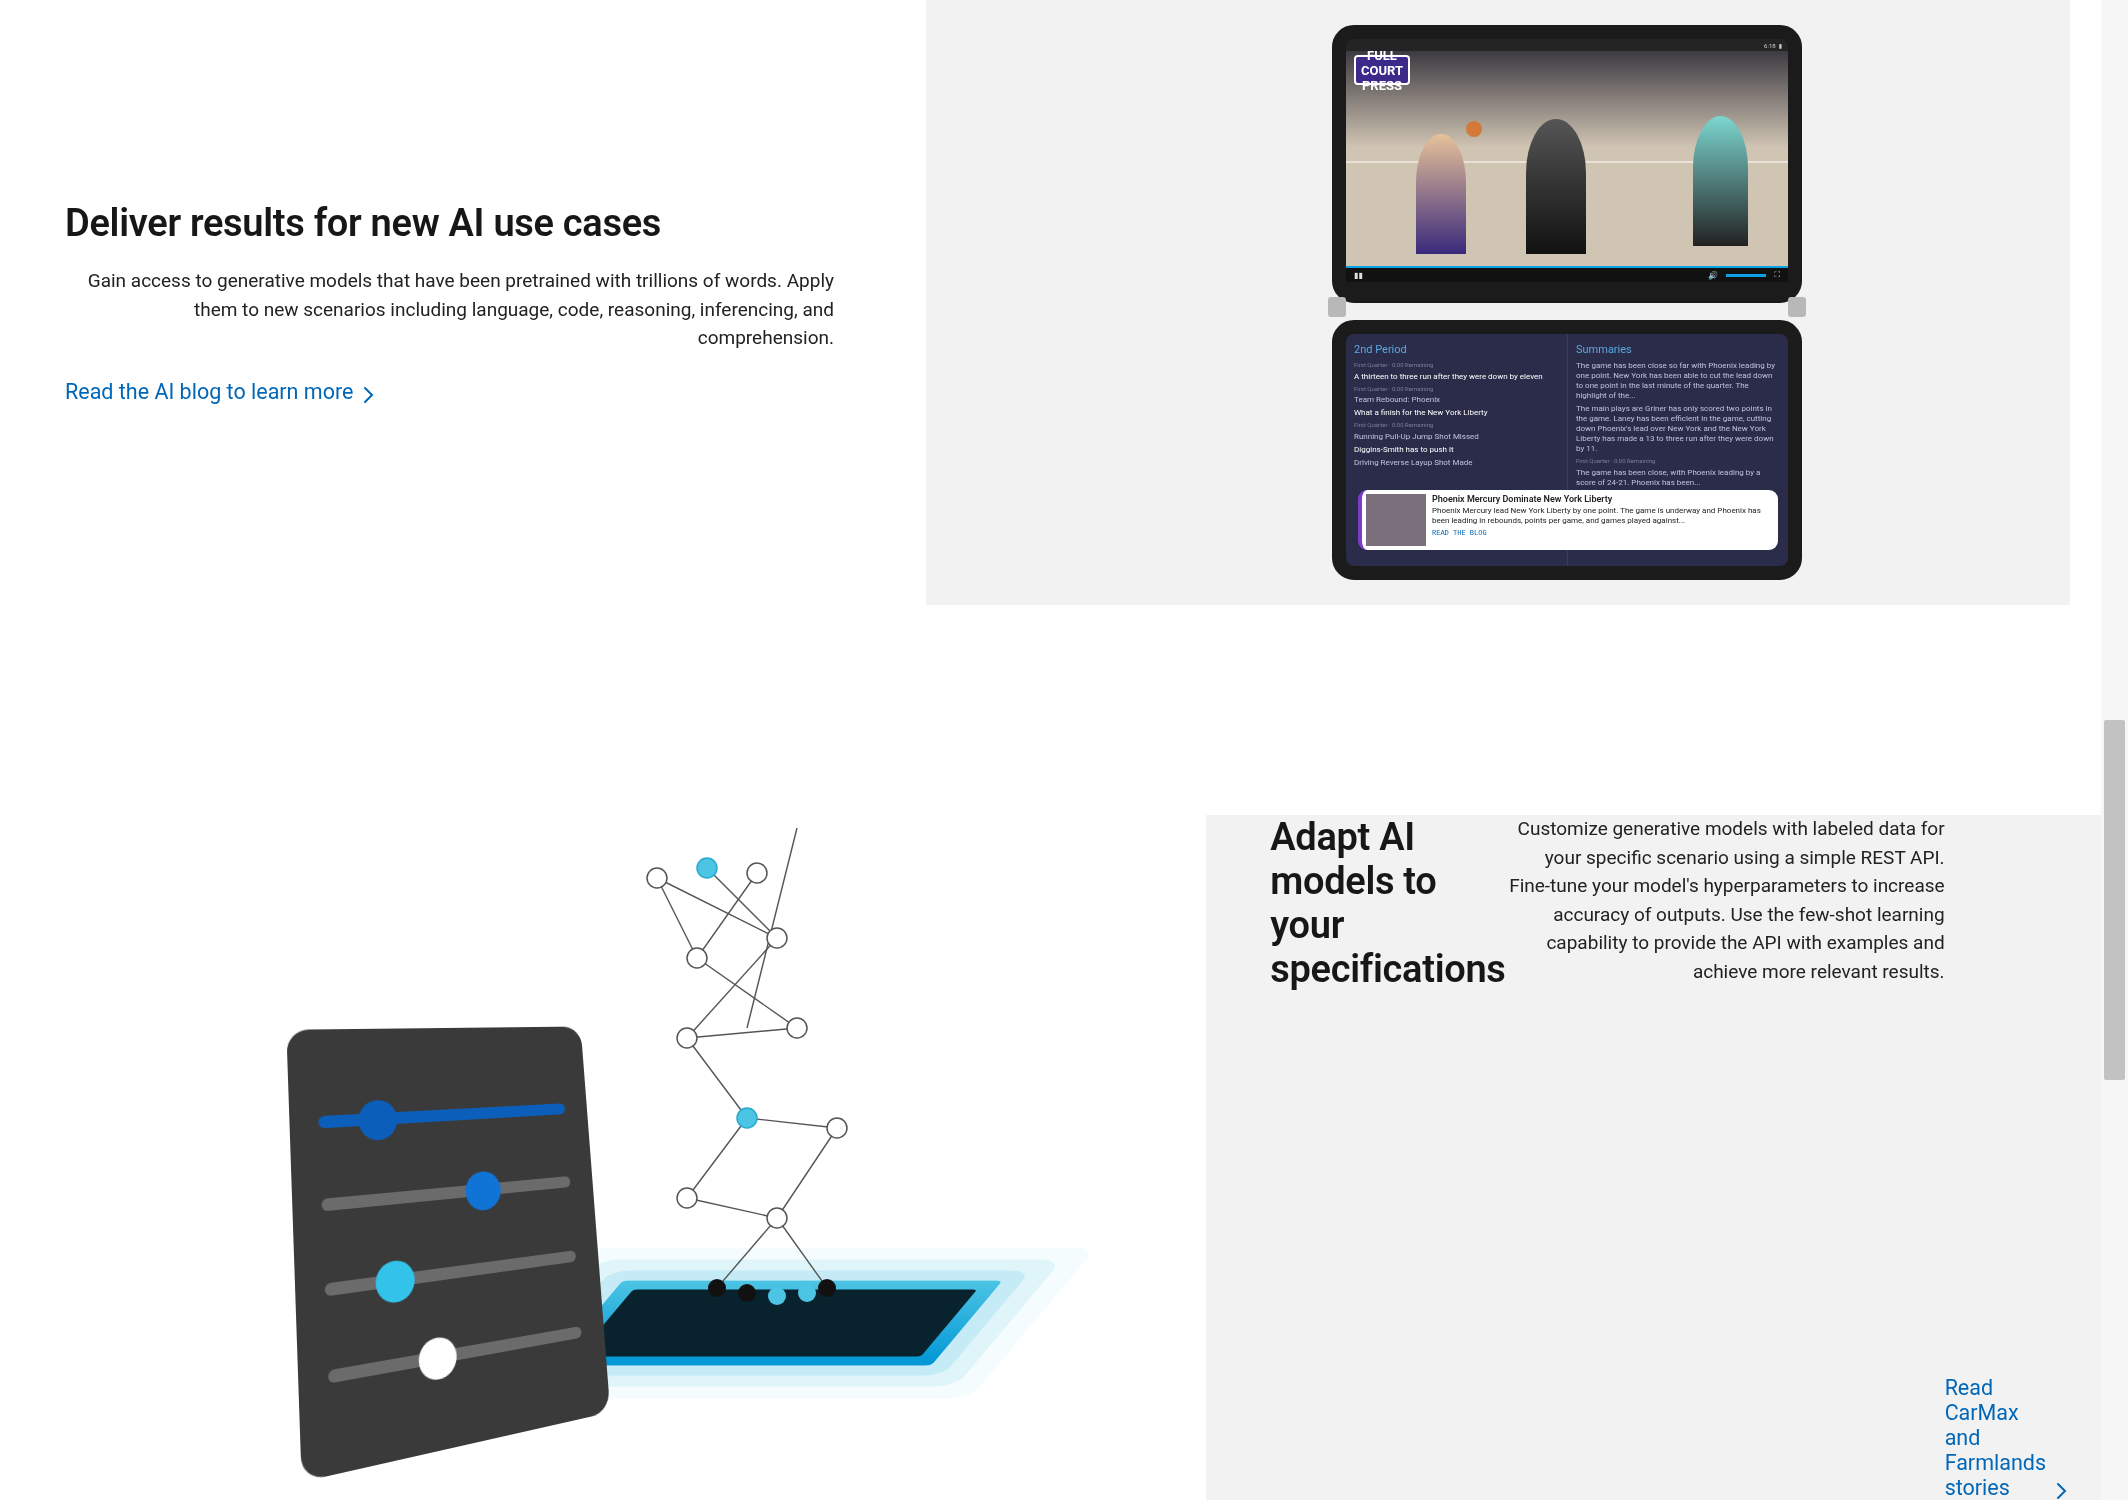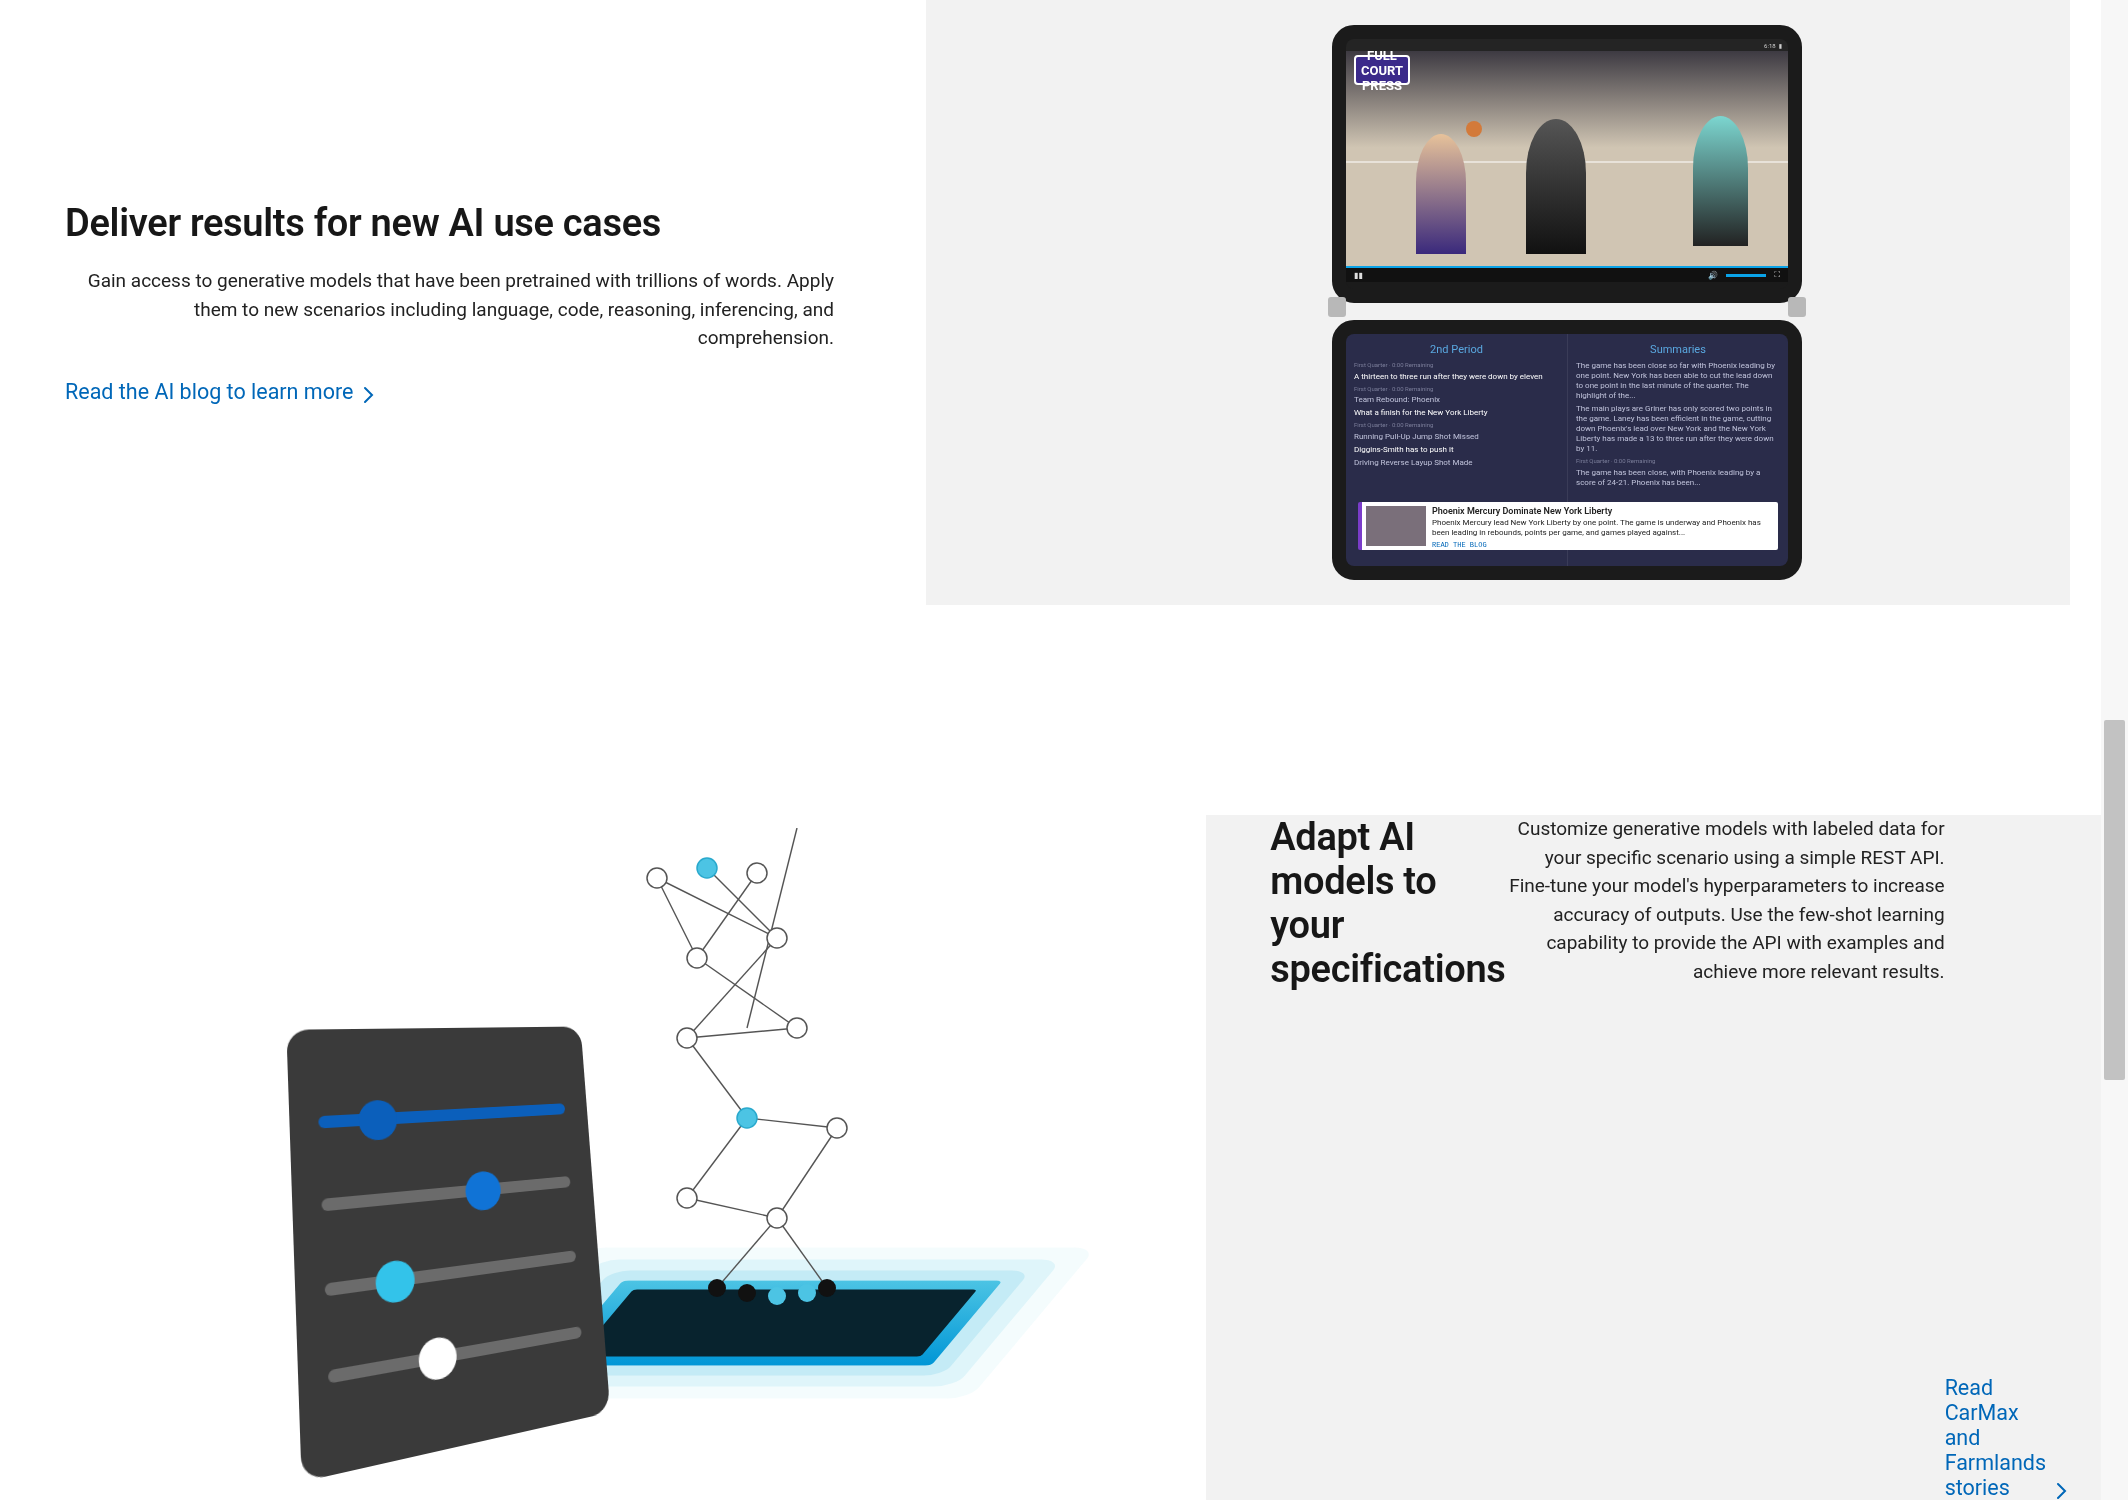--- a/index.html
+++ b/index.html
@@ -163,27 +163,27 @@
   .bottom-content {
     height: 100%;
     background: #2a2c4a;
     position: relative;
     overflow: hidden;
     font-size: 8px;
     color: #cfd2e8;
   }
   .half { width:50%; height:100%; padding: 6px 8px; float:left; }
   .half.right { border-left:1px solid #3a3c58; }
-  .bh { color:#5aa8e0; font-size:11px; text-align:center; margin:3px 0 5px; }
+  .bh { color:#5aa8e0; font-size:11px; text-align:left; margin:3px 0 5px; }
   .bline { color:#c0c3db; margin: 3px 0; line-height:1.25; }
   .bline.hl { color:#fff; }
   .bline.sub { color:#7b7e9a; font-size:6px; }
   .card {
-    position:absolute; left:12px; right:10px; bottom:16px; height:48px;
-    background: #fff; border-radius:2px;
+    position:absolute; left:12px; right:10px; bottom:16px; height:60px;
+    background: #fff; border-radius:9px;
     display:flex; padding:4px; gap:6px;
     border-left: 4px solid #7a3cc9;
   }
   .card .thumb { width:60px; background: #7a6f7a; }
   .card .ct { flex:1; color:#222; font-size:8px; line-height:1.3; }
   .card .ct .title { font-weight:600; font-size:9px; }
   .card .ct .readblog { color:#0067b8; font-size:7px; margin-top:3px;font-family:Liberation Mono, monospace; }
 
   
   .nn-illus {

